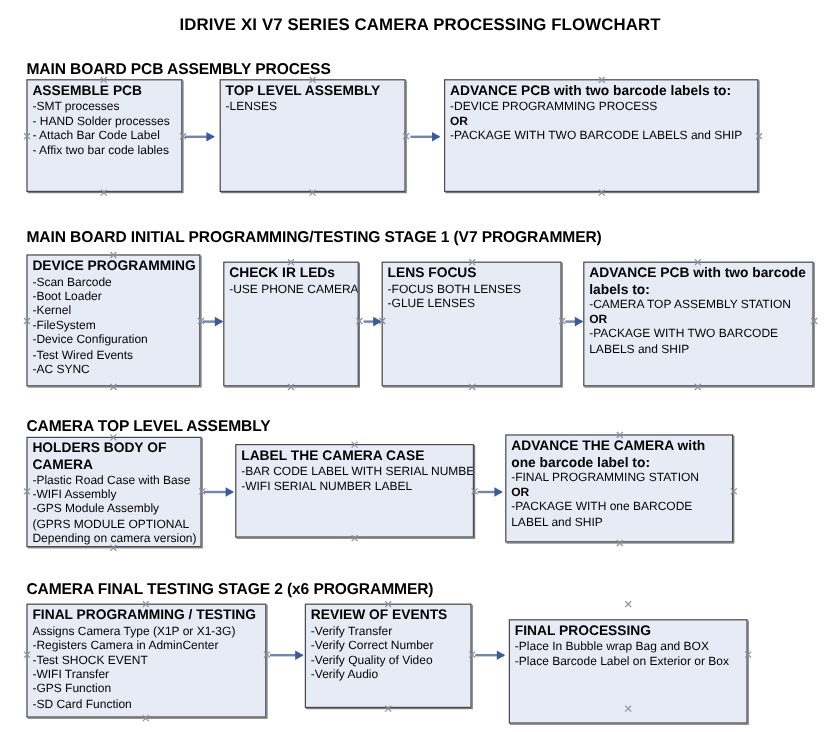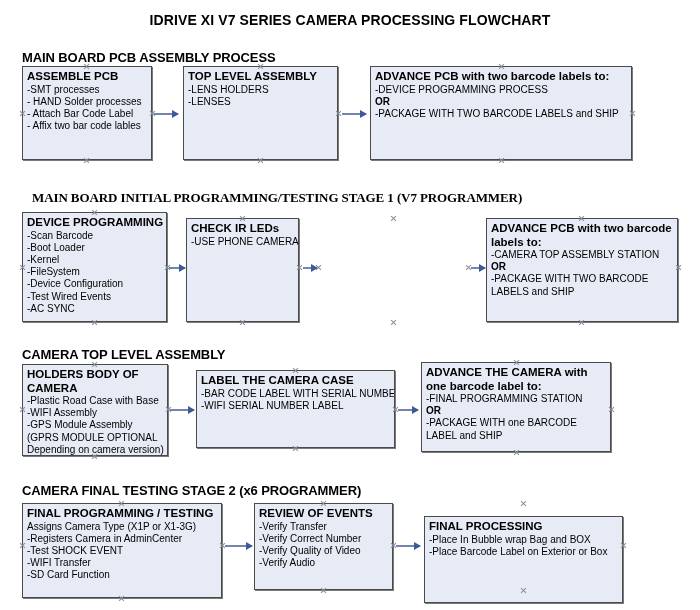--- a/index.html
+++ b/index.html
@@ -132,21 +132,20 @@
   <div class="handle" style="left:83px; top:63px;"></div>
   <div class="handle" style="left:83px; top:157px;"></div>
   <div class="handle" style="left:19px; top:110px;"></div>
   <div class="handle" style="left:149px; top:110px;"></div>
 
   <div class="conn" style="left:154px; top:113px; width:24px;"></div>
 
   <div class="pbox" style="left:183px; top:66px; width:155px; height:94px;">
     <div class="pbox-inner">
       <span class="btitle">TOP LEVEL ASSEMBLY</span>
-      <span class="bline">-LENS HOLDERS</span>
       <span class="bline">-LENSES</span>
     </div>
   </div>
   <div class="handle" style="left:257px; top:63px;"></div>
   <div class="handle" style="left:257px; top:157px;"></div>
   <div class="handle" style="left:335px; top:110px;"></div>
 
   <div class="conn" style="left:342px; top:113px; width:24px;"></div>
 
   <div class="pbox" style="left:370px; top:66px; width:262px; height:94px;">
@@ -154,21 +153,21 @@
       <span class="btitle">ADVANCE PCB with two barcode labels to:</span>
       <span class="bline">-DEVICE PROGRAMMING PROCESS</span>
       <span class="bline bold">OR</span>
       <span class="bline">-PACKAGE WITH TWO BARCODE LABELS and SHIP</span>
     </div>
   </div>
   <div class="handle" style="left:498px; top:63px;"></div>
   <div class="handle" style="left:498px; top:157px;"></div>
   <div class="handle" style="left:629px; top:110px;"></div>
 
-  <div class="section-heading" style="left:32px; top:190px;font-family:Liberation Serif, serif;">MAIN BOARD INITIAL PROGRAMMING/TESTING STAGE 1 (V7 PROGRAMMER)</div>
+  <div class="section-heading" style="left:22px; top:190px;">MAIN BOARD INITIAL PROGRAMMING/TESTING STAGE 1 (V7 PROGRAMMER)</div>
 
   <div class="pbox" style="left:22px; top:212px; width:145px; height:110px;">
     <div class="pbox-inner">
       <span class="btitle">DEVICE PROGRAMMING</span>
       <span class="bline">-Scan Barcode</span>
       <span class="bline">-Boot Loader</span>
       <span class="bline">-Kernel</span>
       <span class="bline">-FileSystem</span>
       <span class="bline">-Device Configuration</span>
       <span class="bline">-Test Wired Events</span>
@@ -187,20 +186,27 @@
       <span class="btitle">CHECK IR LEDs</span>
       <span class="bline">-USE PHONE CAMERA</span>
     </div>
   </div>
   <div class="handle" style="left:239px; top:215px;"></div>
   <div class="handle" style="left:239px; top:319px;"></div>
   <div class="handle" style="left:296px; top:264px;"></div>
 
   <div class="conn" style="left:303px; top:267px; width:14px;"></div>
 
+  <div class="pbox" style="left:318px; top:218px; width:150px; height:104px;">
+    <div class="pbox-inner">
+      <span class="btitle">LENS FOCUS</span>
+      <span class="bline">-FOCUS BOTH LENSES</span>
+      <span class="bline">-GLUE LENSES</span>
+    </div>
+  </div>
   <div class="handle" style="left:390px; top:215px;"></div>
   <div class="handle" style="left:390px; top:319px;"></div>
   <div class="handle" style="left:315px; top:264px;"></div>
   <div class="handle" style="left:465px; top:264px;"></div>
 
   <div class="conn" style="left:471px; top:267px; width:14px;"></div>
 
   <div class="pbox" style="left:486px; top:218px; width:192px; height:104px;">
     <div class="pbox-inner">
       <span class="btitle wrap">ADVANCE PCB with two barcode labels to:</span>
@@ -259,20 +265,21 @@
 
   <div class="section-heading" style="left:22px; top:483px;">CAMERA FINAL TESTING STAGE 2 (x6 PROGRAMMER)</div>
 
   <div class="pbox" style="left:22px; top:503px; width:200px; height:95px;">
     <div class="pbox-inner">
       <span class="btitle">FINAL PROGRAMMING / TESTING</span>
       <span class="bline">Assigns Camera Type (X1P or X1-3G)</span>
       <span class="bline">-Registers Camera in AdminCenter</span>
       <span class="bline">-Test SHOCK EVENT</span>
       <span class="bline">-WIFI Transfer</span>
+      <span class="bline">-GPS Function</span>
       <span class="bline">-SD Card Function</span>
     </div>
   </div>
   <div class="handle" style="left:118px; top:500px;"></div>
   <div class="handle" style="left:118px; top:595px;"></div>
   <div class="handle" style="left:19px; top:542px;"></div>
   <div class="handle" style="left:219px; top:542px;"></div>
 
   <div class="conn" style="left:225px; top:545px; width:27px;"></div>
 

